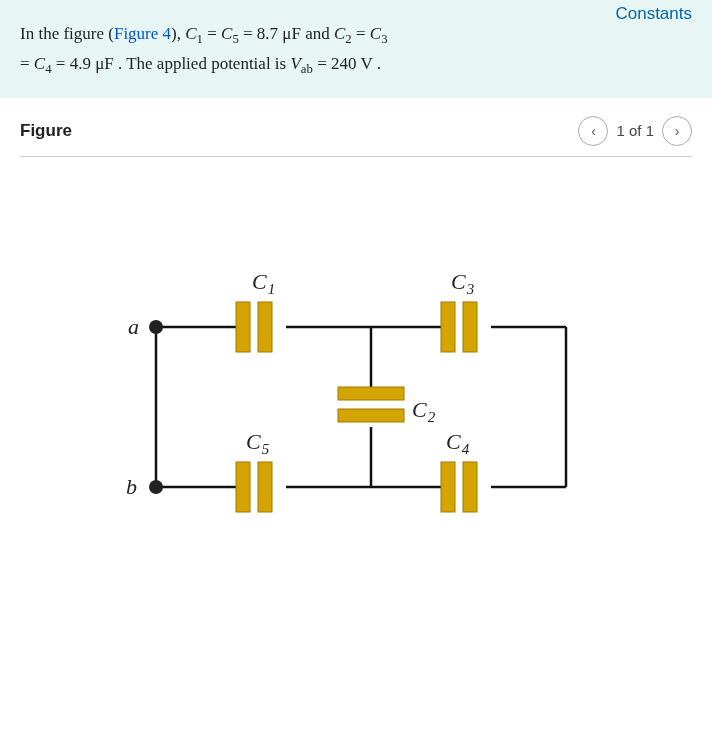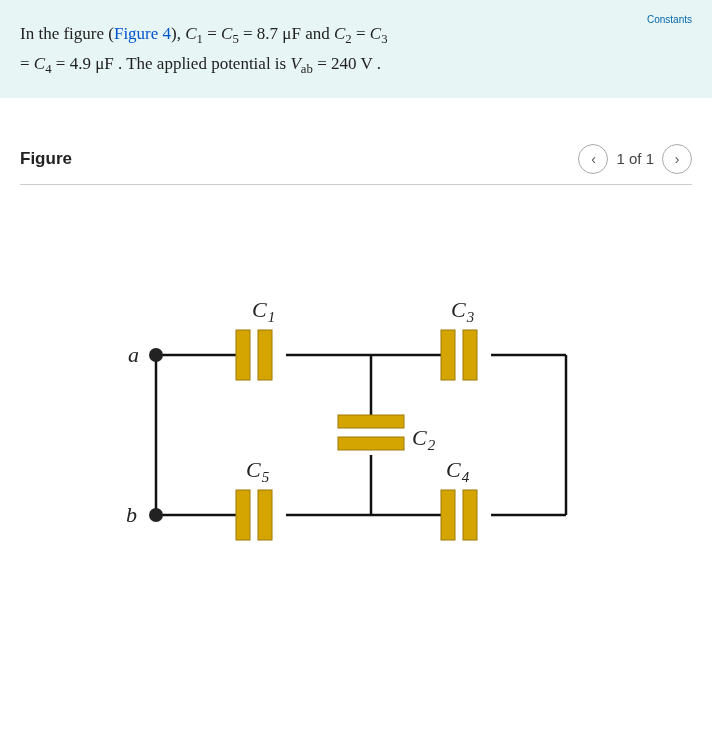--- a/index.html
+++ b/index.html
@@ -12,44 +12,43 @@
     }
 
     .top-bar {
       background: #e8f5f5;
       padding: 16px 20px 18px 20px;
       position: relative;
     }
 
     .constants-link {
       position: absolute;
-      top: 14px;
+      top: 4px;
       right: 20px;
       color: #0066aa;
       font-family: Arial, sans-serif;
-      font-size: 10px;
+      font-size: 17px;
       text-decoration: none;
       cursor: pointer;
     }
 
     .problem-text {
       font-size: 17px;
       line-height: 1.6;
       padding-top: 4px;
       padding-right: 80px;
     }
 
     .figure-link {
       color: #0055cc;
       text-decoration: none;
     }
 
     .figure-section {
       padding: 18px 20px 0 20px;
-      margin-top: 28px;
     }
 
     .figure-header {
       display: flex;
       align-items: center;
       justify-content: space-between;
       margin-bottom: 10px;
     }
 
     .figure-title {

